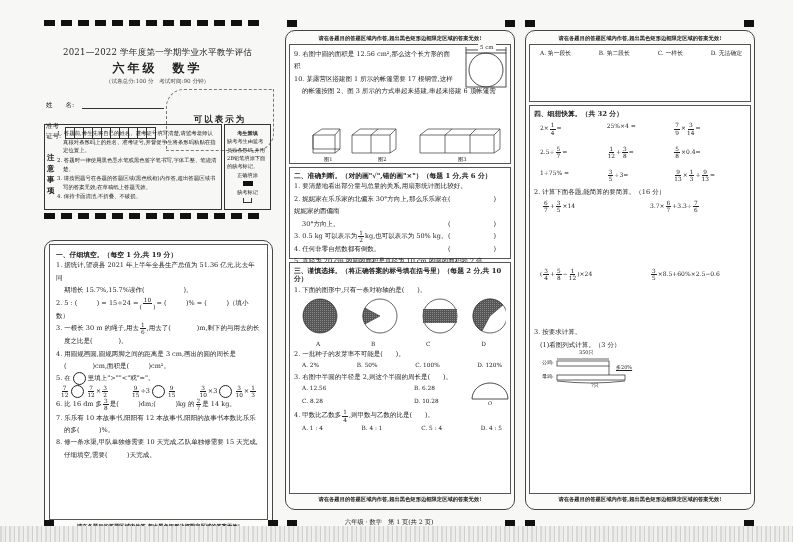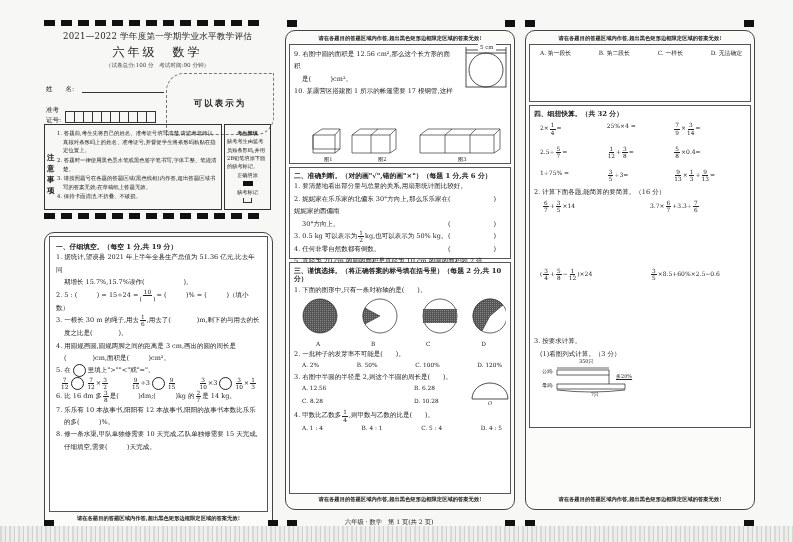--- a/index.html
+++ b/index.html
@@ -5,22 +5,22 @@
 *{box-sizing:border-box;margin:0;padding:0}
 html,body{width:793px;height:542px;overflow:hidden;background:#f4f4f2}
 body{font-family:"DejaVu Serif","Liberation Serif",serif;color:#222;position:relative;font-size:6.6px;line-height:1.25}
 .page{position:absolute;left:0;top:0;width:793px;height:542px;background:#f7f7f5}
 .noise{position:absolute;left:0;right:0;bottom:0;height:16px;background:repeating-linear-gradient(90deg,#d8d8d6 0 2px,#ececea 2px 5px,#cfcfcd 5px 6px,#f0f0ee 6px 9px)}
 .marker{position:absolute;width:10px;height:7px;background:#111}
 .dashrow{position:absolute;height:6px;display:flex;gap:6px}
 .dashrow span{display:block;width:11px;height:6px;background:#111}
 
 .col1{position:absolute;left:44px;top:20px;width:227px}
-.title1{text-align:center;font-size:8.6px;margin-top:11px;letter-spacing:.2px}
-.title2{text-align:center;font-size:12px;font-weight:normal;margin-top:3px;letter-spacing:3px}
+.title1{text-align:center;font-size:8.6px;margin-top:27px;letter-spacing:.2px}
+.title2{text-align:center;font-size:12px;font-weight:bold;margin-top:3px;letter-spacing:3px}
 .title3{text-align:center;font-size:5.6px;margin-top:2px;color:#444}
 .idrow{position:relative;height:60px;margin-top:6px}
 .namelbl{position:absolute;left:2px;top:10px;font-size:6.5px}
 .nameline{position:absolute;left:38px;top:17px;width:82px;border-bottom:1px solid #333}
 .zklbl{position:absolute;left:2px;top:30px;font-size:6.5px;line-height:1.6}
 .boxes{position:absolute;left:22px;top:36px;display:flex}
 .boxes span{display:block;width:10px;height:12px;border:1px solid #333;margin-left:-1px}
 .barcode{position:absolute;left:122px;top:-2px;width:108px;height:62px;border:1px dashed #777;border-radius:18px 0 18px 0;display:flex;align-items:center;justify-content:center;font-size:8.5px;letter-spacing:2px;font-weight:bold}
 .notice{position:absolute;left:44px;top:124px;width:178px;height:86px;border:1px solid #333;padding:4px 4px 0 12px;font-size:5.4px;line-height:1.6}
 .notice .vlabel{position:absolute;left:2px;top:28px;font-size:7.5px;font-weight:bold;line-height:1.45;width:9px}
@@ -121,21 +121,21 @@
       <span></span>
       <span></span>
       <span></span>
       <span></span>
       <span></span>
       <span></span>
       <span></span>
       <span></span>
   </div>
 
-  <div class="panel" style="left:44px;top:232px;width:229px;height:300px">
+  <div class="panel" style="left:44px;top:240px;width:229px;height:300px">
     <div class="inner" style="left:4px;top:3px;width:219px;height:276px;padding:6px 6px">
       <div class="sec">一、仔细填空。（每空 1 分,共 19 分）</div>
       <div class="q">
         <span>1. 据统计,望谟县 2021 年上半年全县生产总值为 51.36 亿元,比去年同</span>
         <span class="ind">期增长 15.7%,15.7%读作(　　　　　　)。</span>
       </div>
       <div class="q">
         <span>2. 5 : (　　　) = 15÷24 =</span><span class="frac">
             <span class="n">10</span>
             <span>(　　)</span>
@@ -211,32 +211,32 @@
     <div class="foot" style="bottom:9px">请在各题目的答题区域内作答,超出黑色矩形边框限定区域的答案无效!</div>
   </div>
 
   <div class="marker" style="left:287px;top:20px"></div>
   <div class="marker" style="left:505px;top:20px"></div>
   <div class="panel" style="left:285px;top:30px;width:230px;height:480px">
     <div class="head" style="top:4px">请在各题目的答题区域内作答,超出黑色矩形边框限定区域的答案无效!</div>
     <div class="inner" style="left:3px;top:13px;width:222px;height:120px;padding:3px 4px">
       <div class="q" style="width:160px">
         <span>9. 右图中圆的面积是 12.56 cm²,那么这个长方形的面积</span>
-        <span class="ind">是(　　　)cm²。</span>
       </div>
       <svg class="ctr" style="left:175px;top:1px" width="42" height="42">
         <line x1="1" y1="4" x2="41" y2="4" stroke="#222" stroke-width=".8"></line>
         <line x1="1" y1="1" x2="1" y2="7" stroke="#222" stroke-width=".8"></line>
         <line x1="41" y1="1" x2="41" y2="7" stroke="#222" stroke-width=".8"></line>
         <rect x="1" y="7" width="40" height="34" fill="none" stroke="#222" stroke-width=".8"></rect>
         <circle cx="21" cy="24" r="17" fill="none" stroke="#222" stroke-width=".8"></circle>
       </svg>
       <div class="ctr" style="left:188px;top:-1px;font-size:5.5px;background:#fff;padding:0 2px">5 cm</div>
       <div class="q">
         <span>10. 某露营区搭建图 1 所示的帐篷需要 17 根钢管,这样</span>
+        <span class="ind">的帐篷按图 2、图 3 所示的方式串起来搭建,串起来搭建 6 顶帐篷需</span>
       </div>
       <svg class="ctr" style="left:20px;top:82px" width="200" height="28">
         <g fill="none" stroke="#333" stroke-width=".7">
           <path d="M3 8 L12 2 L30 2 L30 22 L3 22 Z M3 8 L25 8 L30 2 M25 8 L25 26 L3 26 L3 8 M25 26 L30 22"></path>
           <path d="M42 8 L50 2 L86 2 L86 22 M42 8 L80 8 L86 2 M42 8 L42 26 L80 26 L80 8 M61 8 L61 26 M80 26 L86 22 M61 8 L68 2"></path>
           <path d="M110 8 L118 2 L190 2 L190 22 M110 8 L184 8 L190 2 M110 8 L110 26 L184 26 L184 8 M135 8 L135 26 M160 8 L160 26 M184 26 L190 22 M135 8 L142 2 M160 8 L166 2"></path>
         </g>
       </svg>
       <div class="ctr" style="left:34px;top:111px;font-size:5.2px">图1</div>
       <div class="ctr" style="left:88px;top:111px;font-size:5.2px">图2</div>
@@ -321,21 +321,21 @@
   <div class="panel" style="left:525px;top:30px;width:230px;height:480px">
     <div class="head" style="top:4px">请在各题目的答题区域内作答,超出黑色矩形边框限定区域的答案无效!</div>
     <div class="inner" style="left:3px;top:13px;width:222px;height:58px;padding:3px 4px">
       <div class="q row3" style="padding:0 4px 0 6px;font-size:5.8px">
         <span>A. 第一段长</span>
         <span>B. 第二段长</span>
         <span>C. 一样长</span>
         <span>D. 无法确定</span>
       </div>
     </div>
-    <div class="inner" style="left:3px;top:74px;width:222px;height:323px;padding:4px 4px">
+    <div class="inner" style="left:3px;top:74px;width:222px;height:389px;padding:4px 4px">
       <div class="sec">四、细想快算。（共 32 分）</div>
       <div style="display:grid;grid-template-columns:1fr 1fr 1fr;row-gap:10px;padding:4px 6px;font-size:6px">
         <span>2×<span class="frac">
               <span class="n">1</span>
               <span>4</span>
             </span>=</span>
         <span>25%×4 =</span>
         <span><span class="frac">
               <span class="n">7</span>
               <span>9</span>
@@ -398,21 +398,21 @@
               <span>8</span>
             </span>−<span class="frac">
               <span class="n">1</span>
               <span>12</span>
             </span>)×24</span>
         <span class="ctr" style="left:116px;top:70px"><span class="frac">
               <span class="n">3</span>
               <span>5</span>
             </span>×8.5+60%×2.5−0.6</span>
       </div>
-      <div class="q" style="margin-top:17px">3. 按要求计算。</div>
+      <div class="q" style="margin-top:8px">3. 按要求计算。</div>
       <div class="q" style="padding-left:6px">(1)看图列式计算。（3 分）</div>
       <div style="position:relative;height:40px;font-size:5px">
         <span class="ctr" style="left:45px;top:-2px">350只</span>
         <span class="ctr" style="left:8px;top:8px">公鸡:</span>
         <span class="ctr" style="left:8px;top:22px">母鸡:</span>
         <span class="ctr" style="left:82px;top:13px;text-decoration:underline">多20%</span>
         <span class="ctr" style="left:57px;top:31px">?只</span>
         <svg class="ctr" style="left:22px;top:4px" width="80" height="30">
           <g fill="none" stroke="#222" stroke-width=".7">
             <line x1="1" y1="4" x2="53" y2="4"></line>

